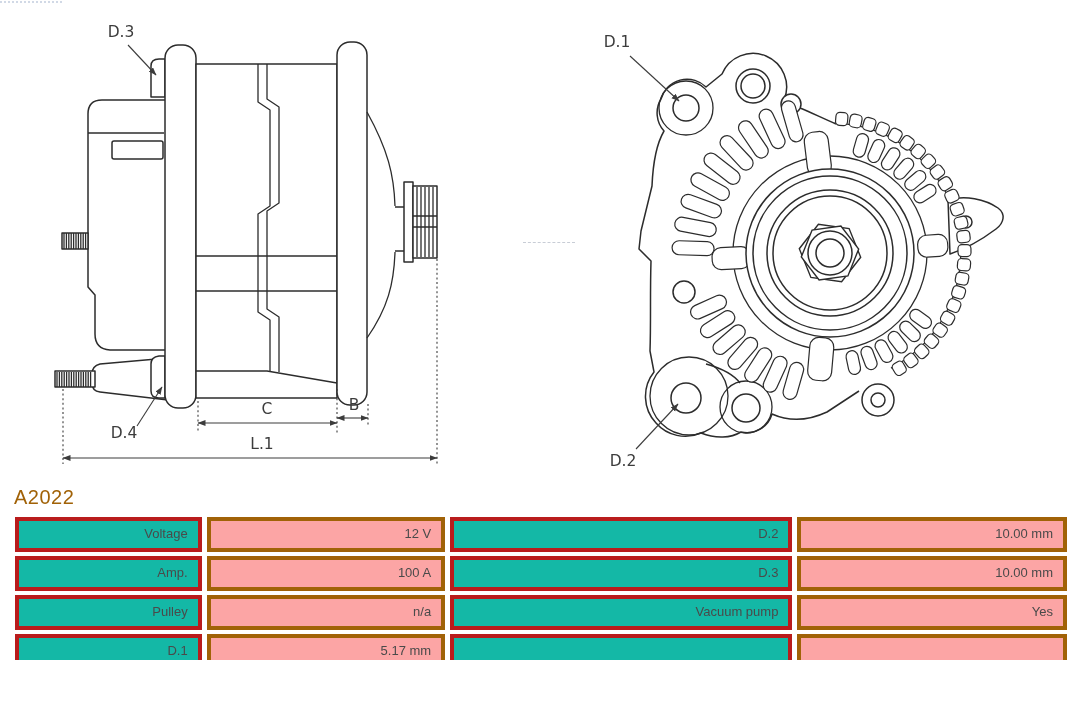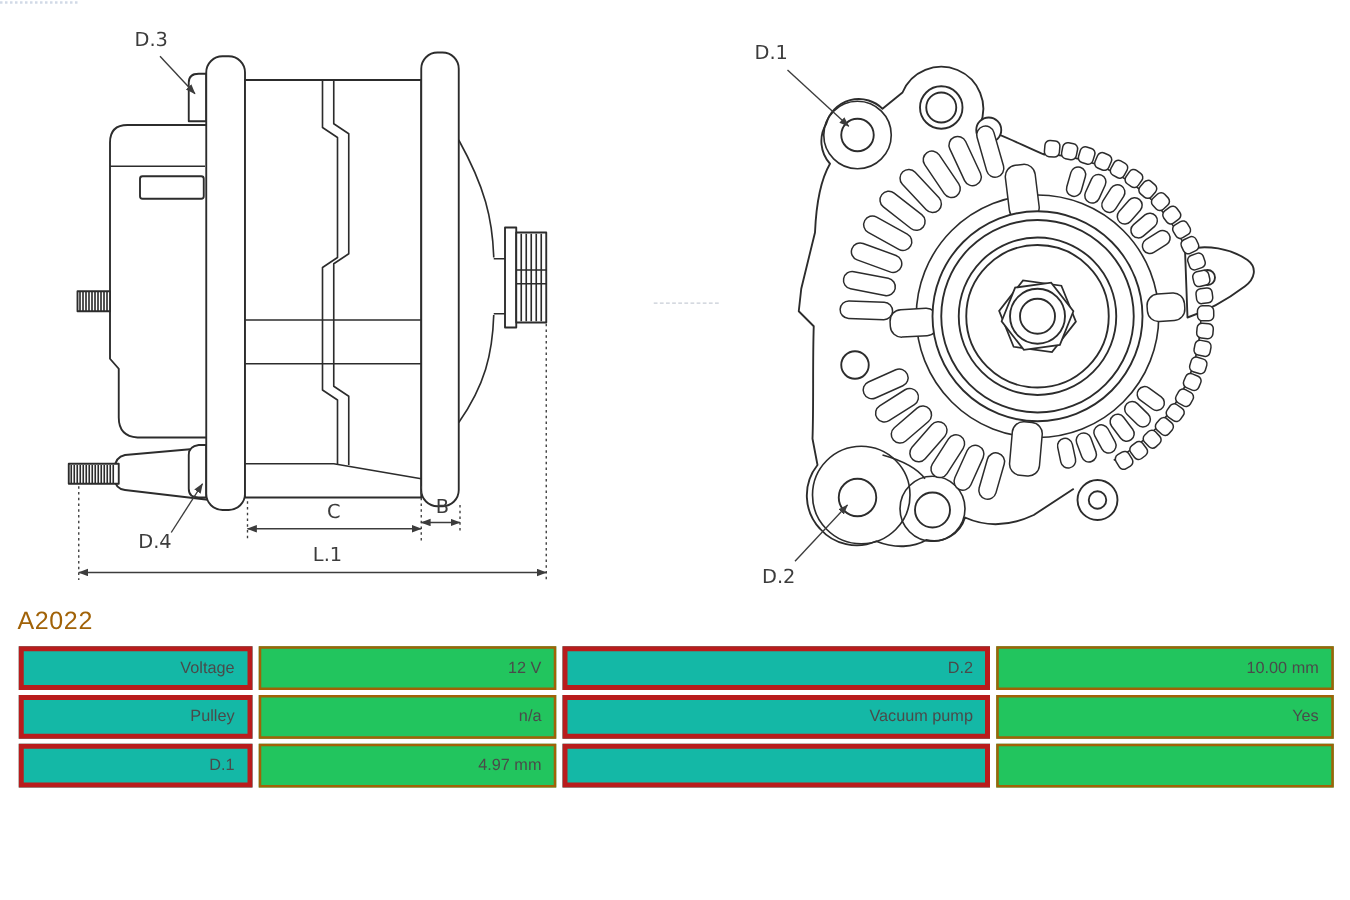--- a/index.html
+++ b/index.html
@@ -7,21 +7,21 @@
          font-family:"Liberation Sans",sans-serif;}
   .diagram-wrap{position:absolute;left:0;top:0;width:1080px;height:482px;}
   svg text{font-family:"DejaVu Sans",sans-serif;font-size:15.5px;fill:#3c3c3c;}
   .part-number{position:absolute;left:14px;top:486px;font-size:20px;letter-spacing:.5px;
                color:#a16207;font-family:"Liberation Sans",sans-serif;}
   .spec-table{position:absolute;left:10px;top:513px;width:1062px;
               border-collapse:separate;border-spacing:5px 4px;table-layout:fixed;}
   .spec-table td{font-size:13px;line-height:16px;color:#4a4a4a;text-align:right;
                  padding:5px 10px 6px;vertical-align:middle;overflow:hidden;white-space:nowrap;}
   .spec-table td.lab{background:#14b8a6;border:4px solid #b91c1c;}
-  .spec-table td.val{background:#22c55e;border:2px solid #a16207;}
+  .spec-table td.val{background:#fca5a5;border:4px solid #a16207;}
   .wm1{position:absolute;left:0;top:1px;width:62px;height:0;border-top:2px dotted #b9c6da;opacity:.65;}
   .wm2{position:absolute;left:523px;top:242px;width:52px;height:0;border-top:1px dashed #c8cdd6;}
   
   .o{fill:#ffffff;stroke:#2c2c2c;stroke-width:1.5;stroke-linejoin:round;}
   .l{fill:none;stroke:#2c2c2c;stroke-width:1.3;stroke-linejoin:round;}
   .d{fill:none;stroke:#3c3c3c;stroke-width:1.1;}
   .x{fill:none;stroke:#3c3c3c;stroke-width:1.1;stroke-dasharray:2 2.6;}
 </style>
 </head>
 <body>
@@ -252,26 +252,32 @@
         <col style="width:26%">
       </colgroup>
     <tbody>
       <tr>
         <td class="lab">Voltage</td>
         <td class="val">12 V</td>
         <td class="lab">D.2</td>
         <td class="val">10.00 mm</td>
       </tr>
       <tr>
+        <td class="lab">Amp.</td>
+        <td class="val">100 A</td>
+        <td class="lab">D.3</td>
+        <td class="val">10.00 mm</td>
+      </tr>
+      <tr>
         <td class="lab">Pulley</td>
         <td class="val">n/a</td>
         <td class="lab">Vacuum pump</td>
         <td class="val">Yes</td>
       </tr>
       <tr>
         <td class="lab">D.1</td>
-        <td class="val">4.97 mm</td>
+        <td class="val">5.17 mm</td>
         <td class="lab"></td>
         <td class="val"></td>
       </tr>
     </tbody>
   </table>
 </div>
 
 </body></html>

